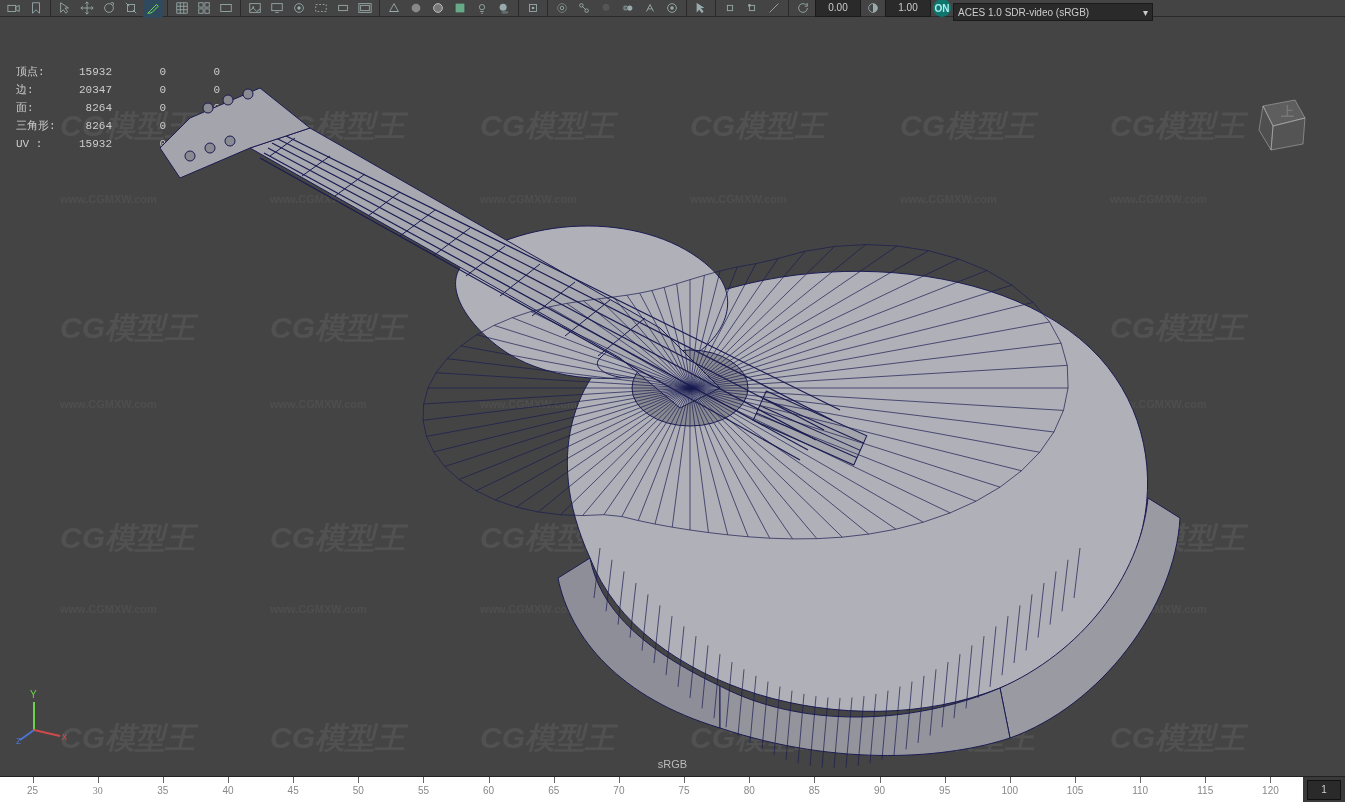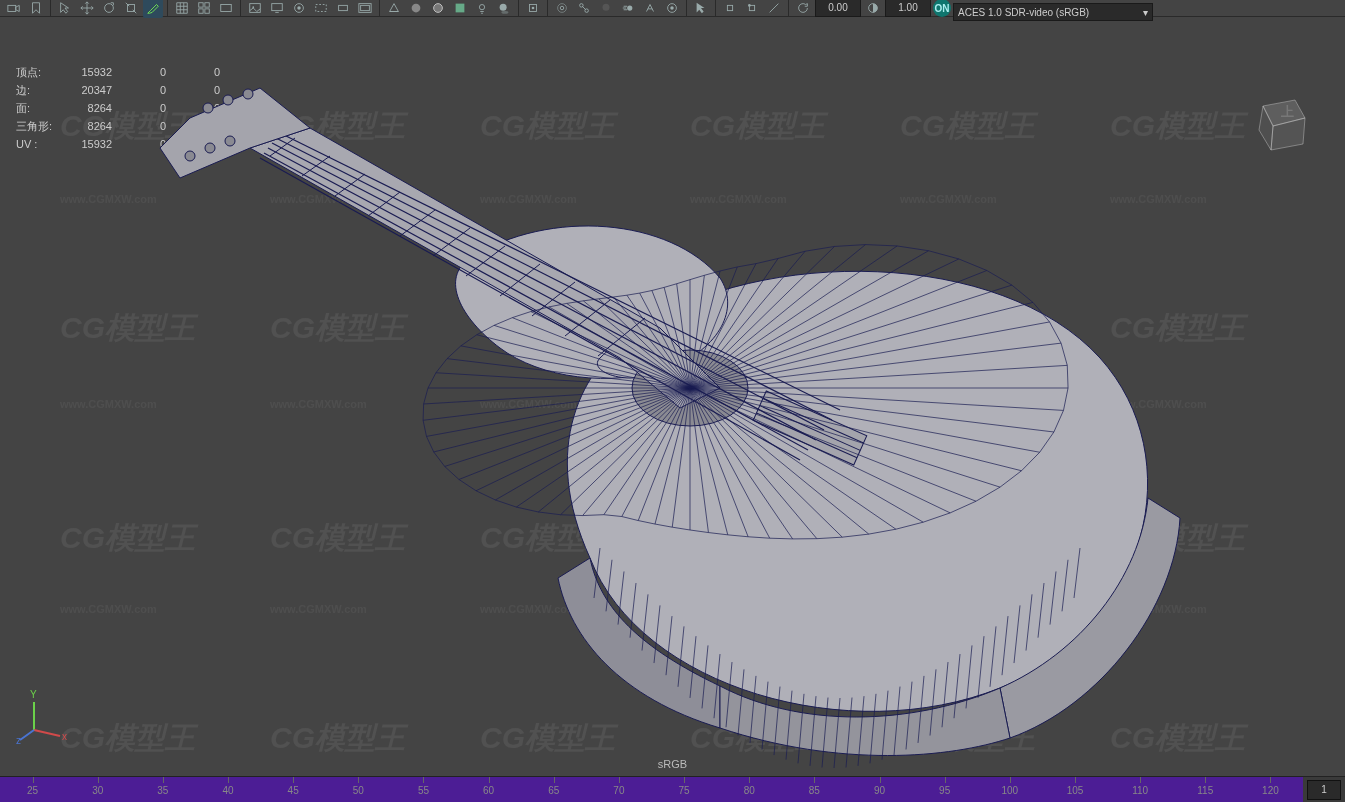--- a/index.html
+++ b/index.html
@@ -79,21 +79,21 @@
 
 
 .hud {
   position: absolute;
   top: 36px;
   left: 16px;
   color: #cccccc;
   font-size: 11px;
   line-height: 16px;
 }
-.hud table { border-collapse: collapse; }
+.hud table { border-collapse: collapse; font-family: Liberation Mono, monospace; }
 .hud td { padding: 0 12px 2px 0; text-align: right; min-width: 54px; }
 .hud td.lbl { text-align: left; }
 
 
 .wm {
   position: absolute;
   color: rgba(200,200,200,0.10);
   font-weight: bold;
   pointer-events: none;
 }
@@ -140,21 +140,21 @@
   border-top: 1px solid #222;
   display: flex;
   align-items: center;
   font-size: 10px;
   color: #999;
 }
 .timeline-track {
   flex: 1;
   height: 100%;
   position: relative;
-  background: #4c1d95;
+  background: #ffffff;
   overflow: hidden;
   text-align: center;
 }
 .tick {
   position: absolute;
   top: 0;
   width: 1px;
   height: 6px;
   background: #666;
 }
@@ -708,21 +708,21 @@
       <text x="0" y="58" fill="#4a74d1" font-size="10">z</text>
     </svg>
   </div>
 </div>
 
 <div class="timeline">
   <div class="timeline-track" id="timeline-track">
       <div class="tick" style="left: 2.5%;"></div>
       <div class="tick-label" style="left: 2.5%;">25</div>
       <div class="tick" style="left: 7.5%;"></div>
-      <div class="tick-label" style="left: 7.5%;">30</div>
+      <div class="tick-label" style="left: 7.5%; font-family: Liberation Serif, serif;">30</div>
       <div class="tick" style="left: 12.5%;"></div>
       <div class="tick-label" style="left: 12.5%;">35</div>
       <div class="tick" style="left: 17.5%;"></div>
       <div class="tick-label" style="left: 17.5%;">40</div>
       <div class="tick" style="left: 22.5%;"></div>
       <div class="tick-label" style="left: 22.5%;">45</div>
       <div class="tick" style="left: 27.5%;"></div>
       <div class="tick-label" style="left: 27.5%;">50</div>
       <div class="tick" style="left: 32.5%;"></div>
       <div class="tick-label" style="left: 32.5%;">55</div>

